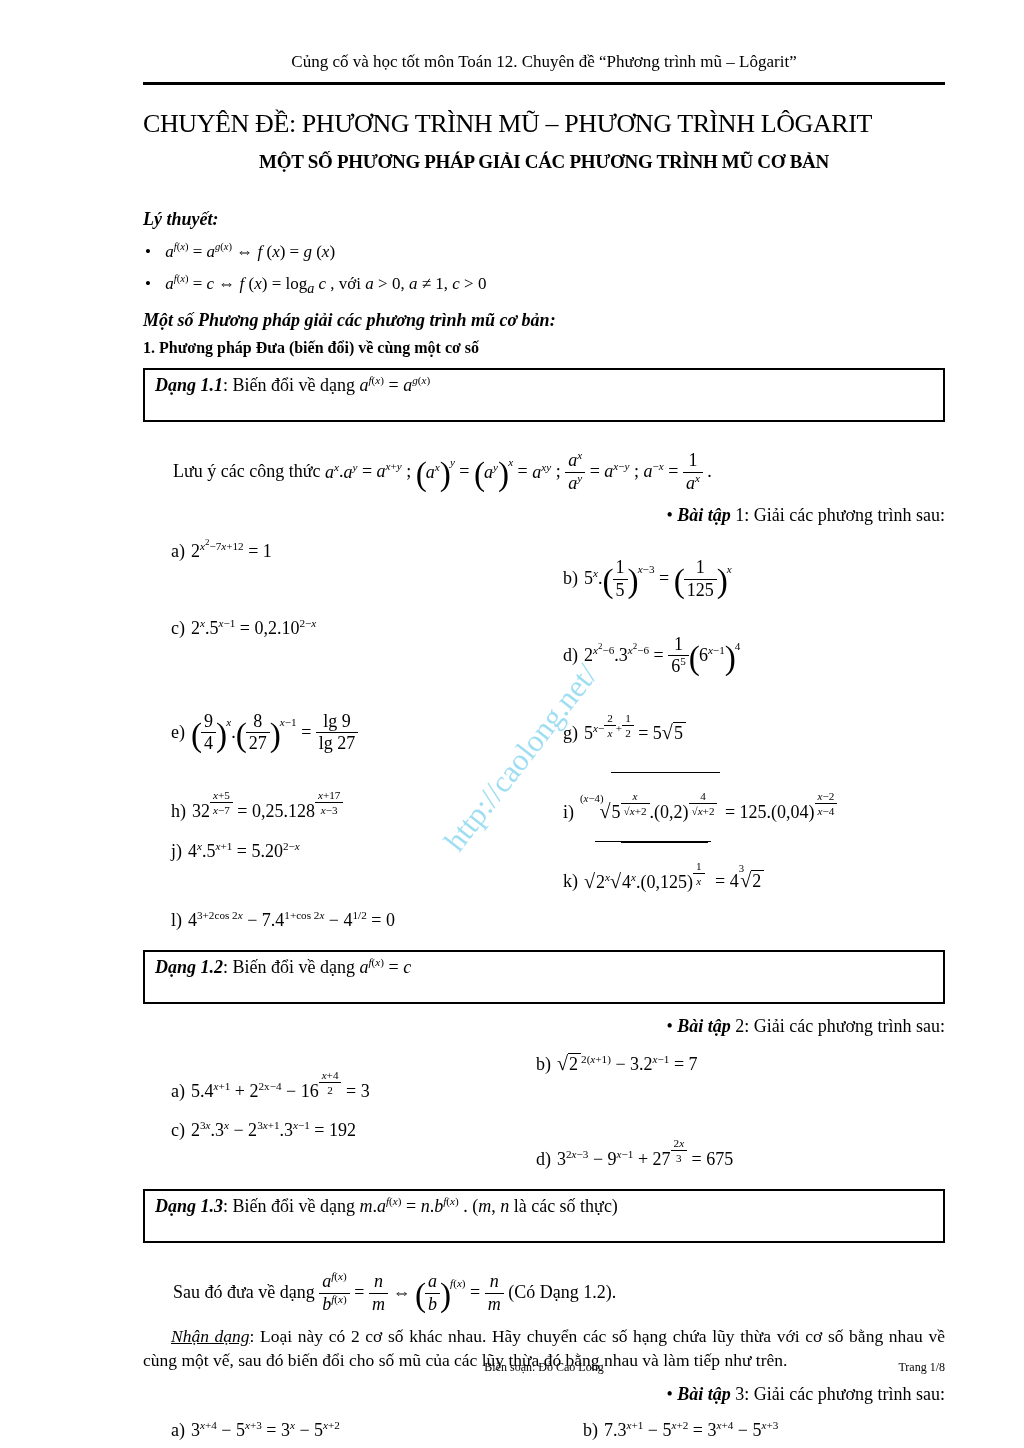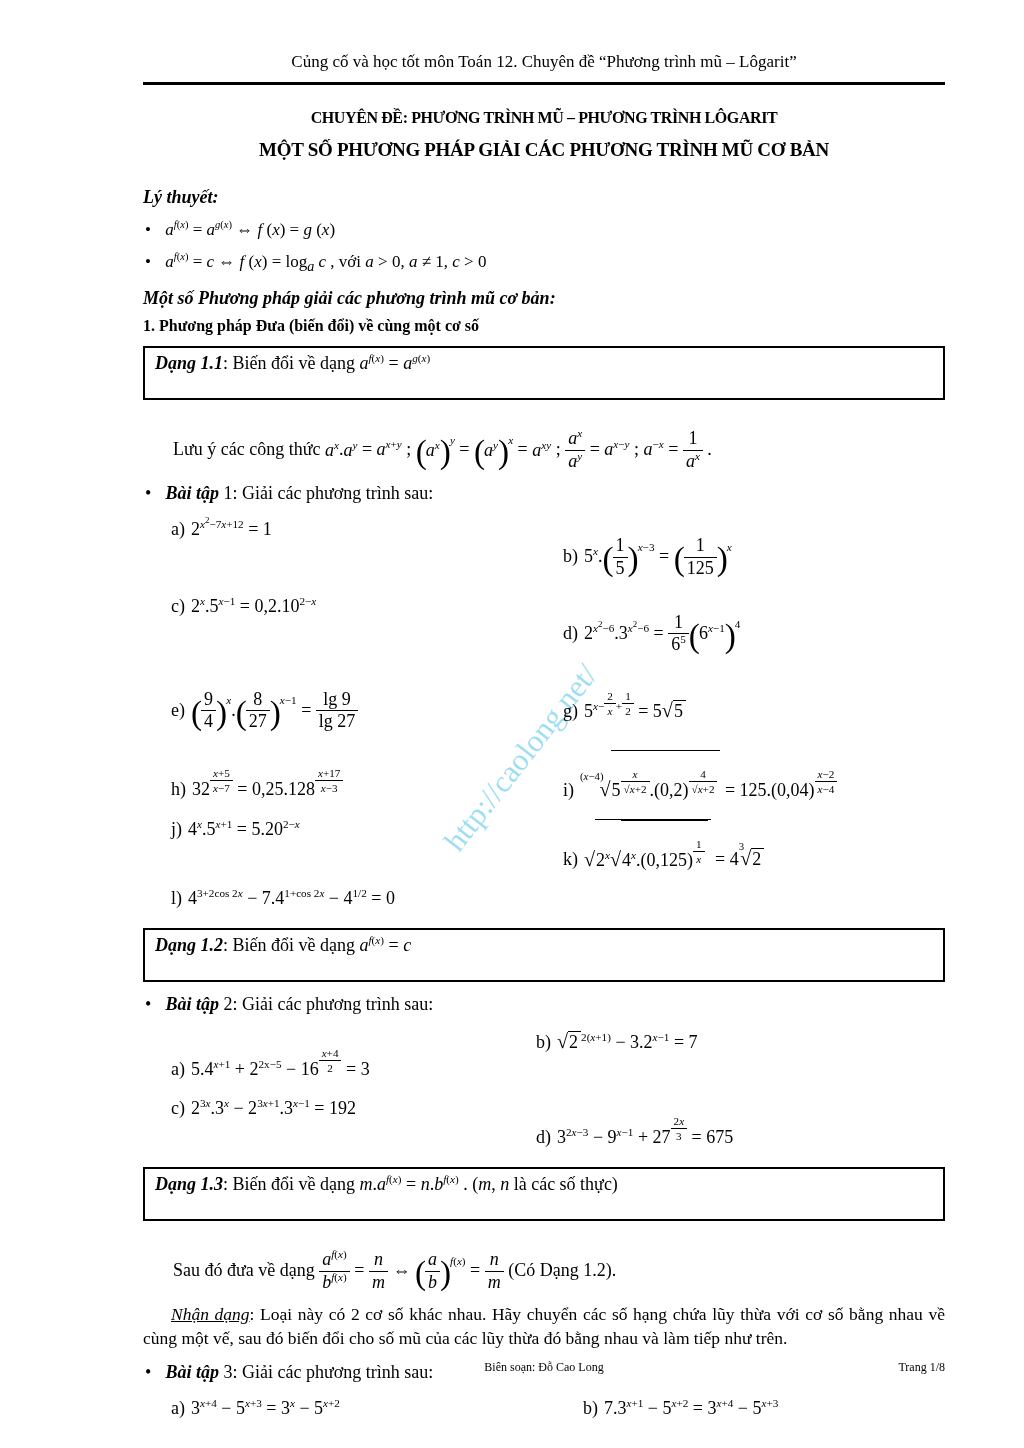--- a/index.html
+++ b/index.html
@@ -10,32 +10,32 @@
     font-family:"Liberation Serif",serif;
     color:#000;
     font-size:17.5px;
     overflow:hidden;
   }
   .content{position:absolute;left:143px;top:0;width:802px;z-index:2;}
 
   
   .hdr{padding-top:52px;border-bottom:3px solid #000;padding-bottom:10px;text-align:center;font-size:17px;}
 
-  .title{margin-top:24px;text-align:center;font-weight:bold;font-size:16px;letter-spacing:-0.4px;}
+  .title{margin-top:24px;text-align:left;font-weight:normal;font-size:26px;letter-spacing:-0.4px;}
   .subtitle{margin-top:12px;text-align:center;font-weight:bold;font-size:19px;letter-spacing:-0.3px;}
 
   .bi{font-weight:bold;font-style:italic;}
-  .sec-head{margin-top:26px;font-size:18px;}
+  .sec-head{margin-top:36px;font-size:18px;}
   .line{margin-top:4px;line-height:1.32;}
   .bullet-line{margin:12px 0 0 2px;font-size:17px;}
   .bullet{display:inline-block;width:16px;}
 
   .dbox{border:2px solid #000;margin-top:10px;padding:5px 10px 24px;font-size:18px;}
   .note{margin:12px 0 0 30px;font-size:18px;}
-  .ex-head{margin:12px 0 6px 2px;font-size:18px;}
+  .ex-head{margin:12px 0 6px 2px;font-size:18px;text-align:right;}
 
   .probs{display:grid;grid-template-columns:392px 396px;padding-left:28px;}
   .prob{margin:9px 0;white-space:nowrap;font-size:18px;}
   .plabel{margin-right:6px;}
 
   
   i{font-family:"Liberation Serif",serif;}
   sup{font-size:0.62em;line-height:0;}
   sup sup{font-size:0.8em;}
   .f{display:inline-block;vertical-align:-0.62em;text-align:center;line-height:1.08;margin-top:17px;}
@@ -121,21 +121,21 @@
     <div class="dbox">
       <span class="bi">Dạng 1.2</span><span>: Biến đổi về dạng <i>a</i><sup><i>f</i>(<i>x</i>)</sup> = <i>c</i></span>
     </div>
 
     <div class="ex-head">
       <span class="bullet">•</span>
       <span><span class="bi">Bài tập</span> 2: Giải các phương trình sau:</span>
     </div>
 
     <div class="probs" style="grid-template-columns:365px 423px;">
-      <div class="prob"><span class="plabel">a)</span><span>5.4<sup><i>x</i>+1</sup> + 2<sup>2x−5</sup> − 16<sup class="fe"><span class="f"><span class="n"><i>x</i>+4</span><span class="d">2</span></span></sup> = 3</span></div>
+      <div class="prob"><span class="plabel">a)</span><span>5.4<sup><i>x</i>+1</sup> + 2<sup>2x−4</sup> − 16<sup class="fe"><span class="f"><span class="n"><i>x</i>+4</span><span class="d">2</span></span></sup> = 3</span></div>
       <div class="prob"><span class="plabel">b)</span><span><span class="sq"><span class="r">√</span><span class="v">2</span></span><sup>2(<i>x</i>+1)</sup> − 3.2<sup><i>x</i>−1</sup> = 7</span></div>
       <div class="prob"><span class="plabel">c)</span><span>2<sup>3<i>x</i></sup>.3<sup><i>x</i></sup> − 2<sup>3<i>x</i>+1</sup>.3<sup><i>x</i>−1</sup> = 192</span></div>
       <div class="prob"><span class="plabel">d)</span><span>3<sup>2<i>x</i>−3</sup> − 9<sup><i>x</i>−1</sup> + 27<sup class="fe"><span class="f"><span class="n">2<i>x</i></span><span class="d">3</span></span></sup> = 675</span></div>
     </div>
 
     <div class="dbox">
       <span class="bi">Dạng 1.3</span><span>: Biến đổi về dạng <i>m</i>.<i>a</i><sup><i>f</i>(<i>x</i>)</sup> = <i>n</i>.<i>b</i><sup><i>f</i>(<i>x</i>)</sup> . (<i>m</i>, <i>n</i> là các số thực)</span>
     </div>
 
     <div class="note">Sau đó đưa về dạng <span class="f"><span class="n"><i>a</i><sup><i>f</i>(<i>x</i>)</sup></span><span class="d"><i>b</i><sup><i>f</i>(<i>x</i>)</sup></span></span> = <span class="f"><span class="n"><i>n</i></span><span class="d"><i>m</i></span></span> ⇔ <span class="bp">(</span><span class="f"><span class="n"><i>a</i></span><span class="d"><i>b</i></span></span><span class="bp">)</span><sup class="hi"><i>f</i>(<i>x</i>)</sup> = <span class="f"><span class="n"><i>n</i></span><span class="d"><i>m</i></span></span> (Có Dạng 1.2).</div>

